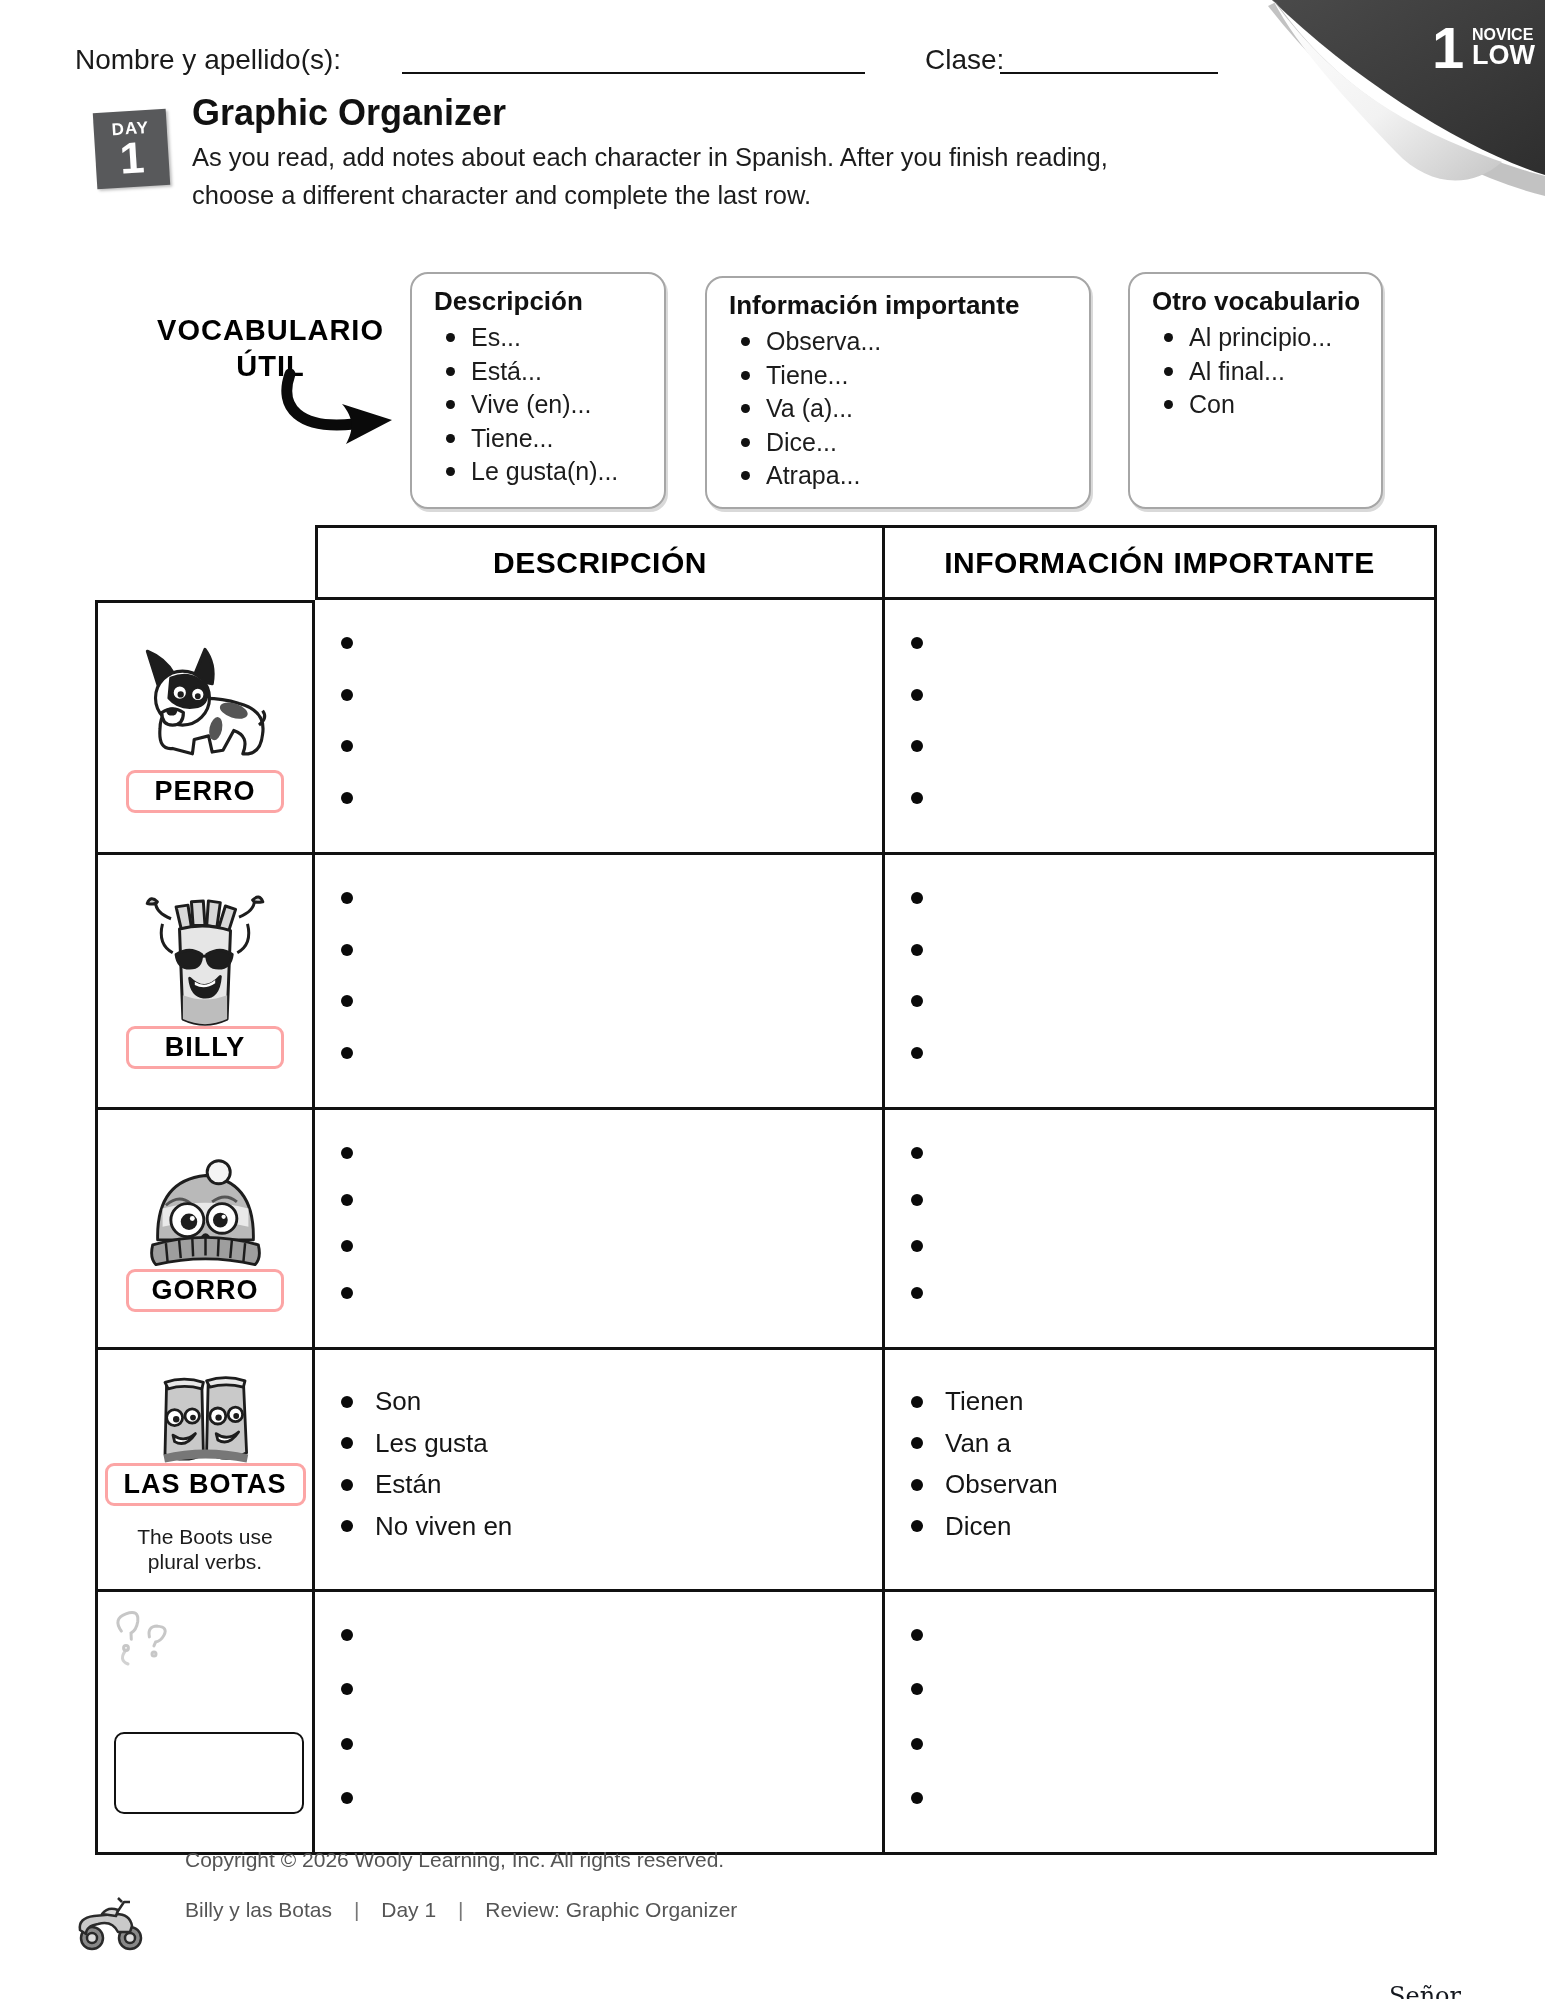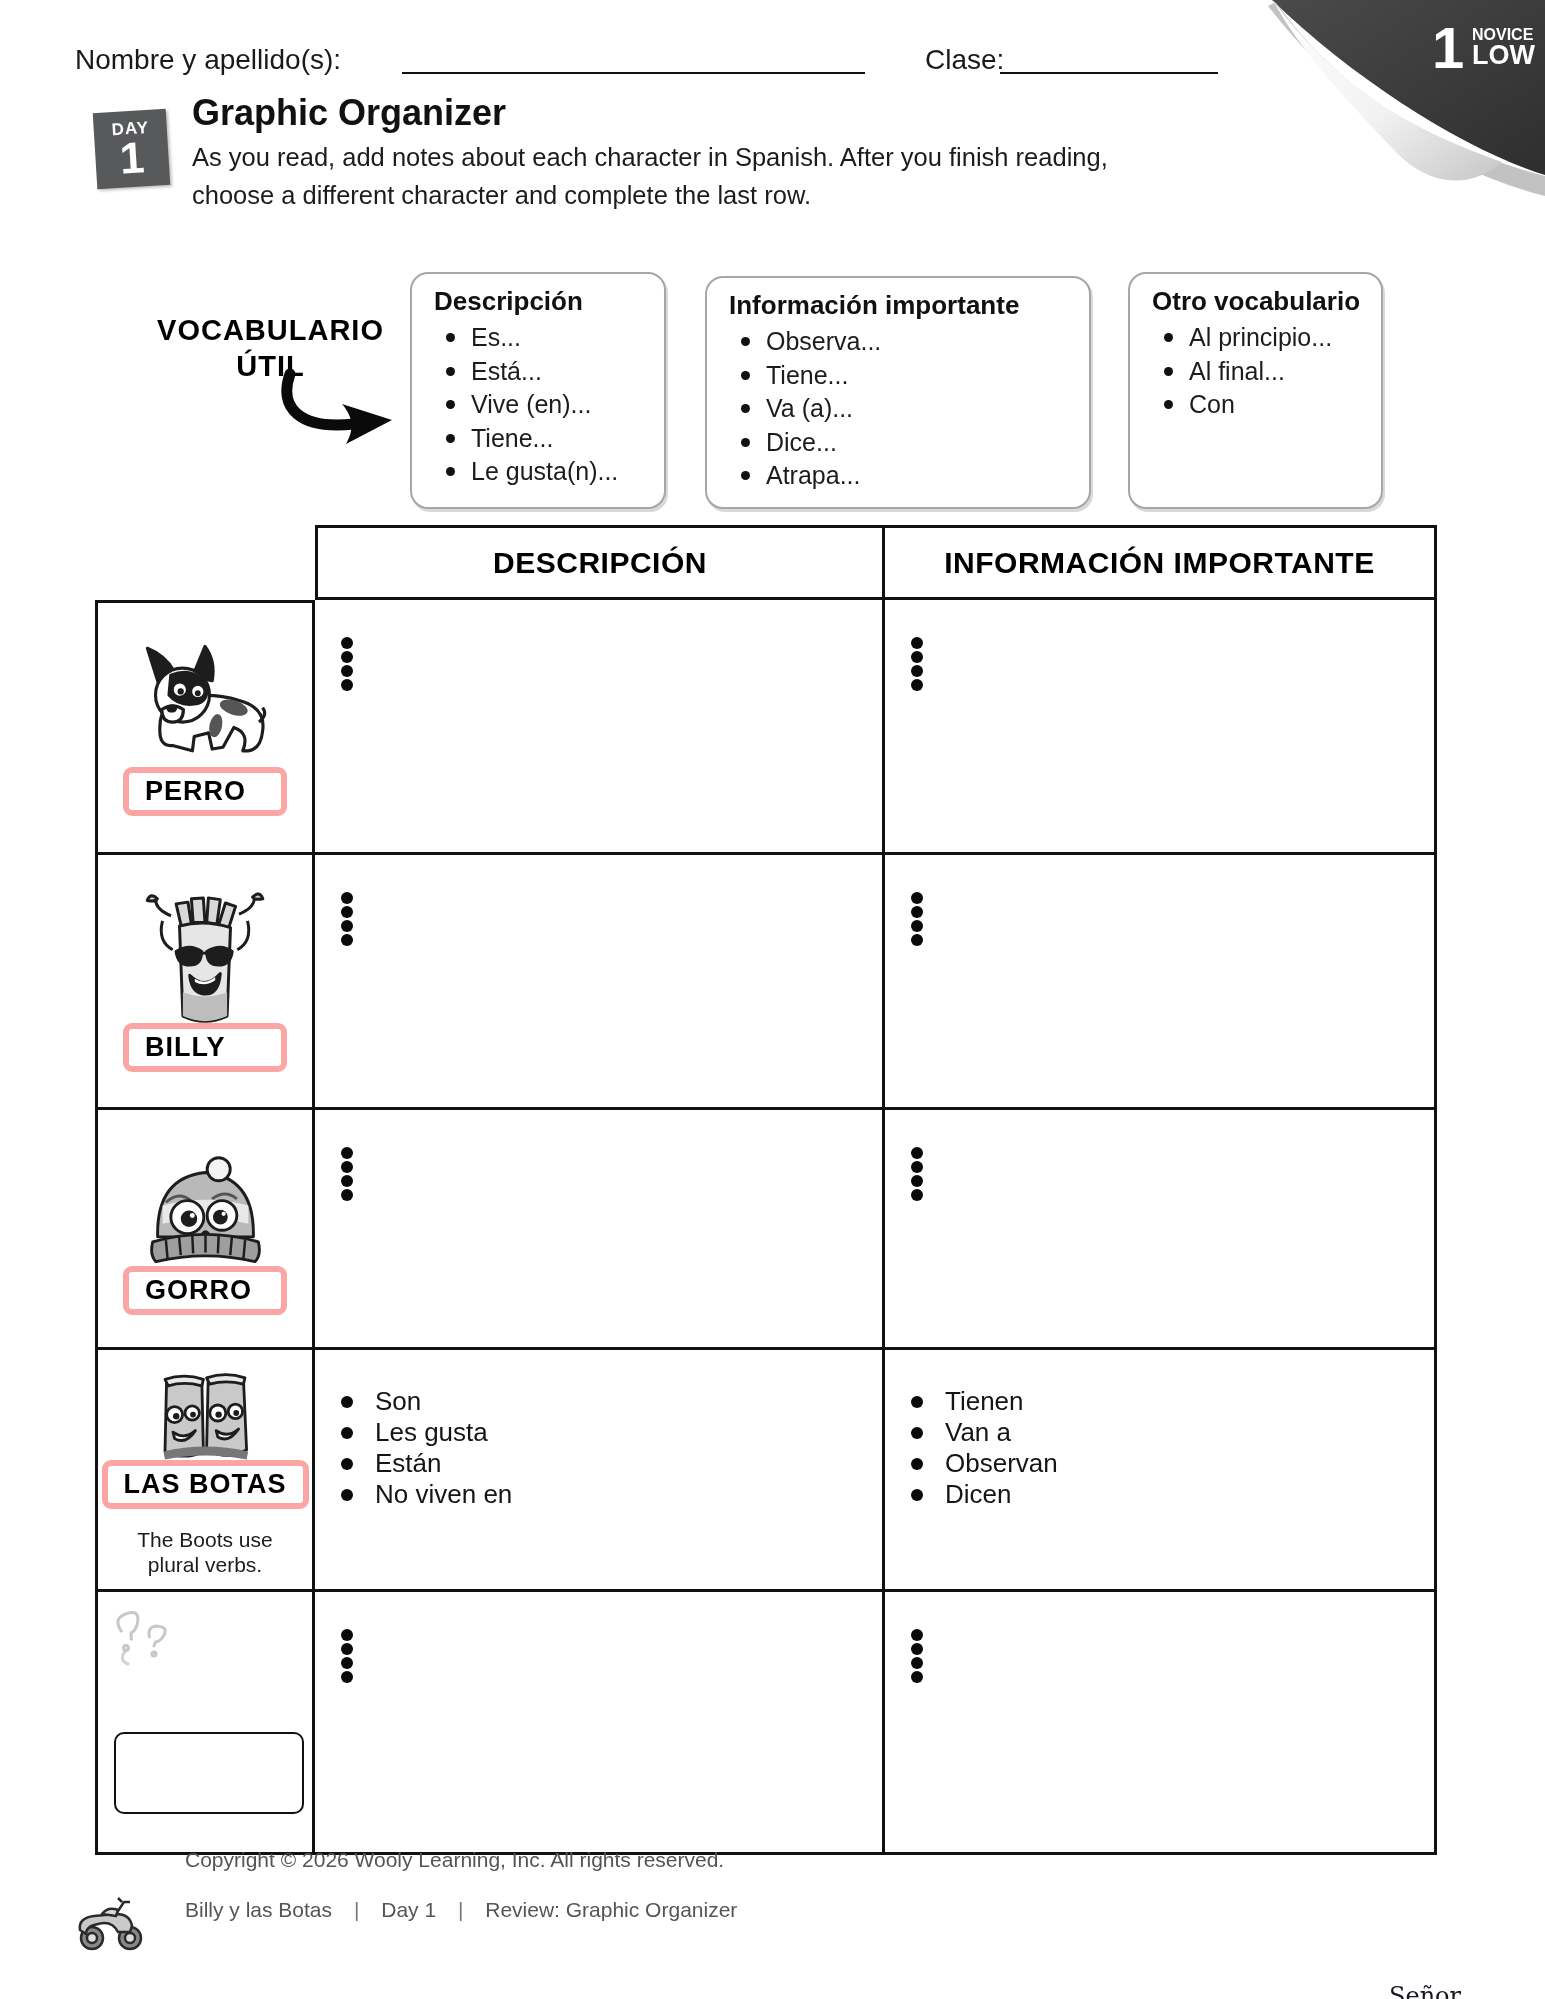--- a/index.html
+++ b/index.html
@@ -42,28 +42,28 @@
            grid-template-rows:75px 255px 255px 240px 242px 263px;}
   .cell{box-sizing:border-box;background:#fff;}
   .hd-blank{border:none;}
   .hd{border:3px solid #111;display:flex;align-items:center;justify-content:center;
       font-weight:800;font-size:30px;letter-spacing:.5px;color:#000;}
   .hd.noleft{border-left:none;}
   .charcell{border-left:3px solid #111;border-right:3px solid #111;border-bottom:3px solid #111;
             display:flex;flex-direction:column;align-items:center;justify-content:center;position:relative;}
   .charcell.first{border-top:3px solid #111;}
   .bulletcell{border-right:3px solid #111;border-bottom:3px solid #111;
-              display:flex;flex-direction:column;justify-content:flex-start;
-              padding:36px 10px 34px 26px;}
+              display:flex;flex-direction:column;justify-content:space-between;
+              padding:36px 10px 47px 26px;}
   .bulletcell .bi{display:flex;align-items:center;min-height:14px;}
   .bulletcell .dot{width:12px;height:12px;border-radius:50%;background:#0a0a0a;flex:none;}
   .bulletcell .btxt{font-size:26px;color:#151515;margin-left:22px;}
-  .namebox{border:6px solid #fca5a5;border-radius:9px;background:#fff;padding:3px 16px;
+  .namebox{border:3px solid #fca5a5;border-radius:9px;background:#fff;padding:3px 16px;
            font-weight:800;font-size:27px;letter-spacing:1px;color:#000;margin-top:-12px;
-           min-width:120px;text-align:left;white-space:nowrap;}
+           min-width:120px;text-align:center;white-space:nowrap;}
   .charnote{font-size:21px;line-height:25px;text-align:center;color:#1c1c1c;margin-top:18px;max-width:170px;}
   .qmarks{position:absolute;top:16px;left:10px;}
   .mysterybox{position:absolute;left:16px;bottom:38px;width:186px;height:78px;
               border:2.5px solid #111;border-radius:10px;background:#fff;}
 
   
   #moto{position:absolute;left:72px;top:1890px;}
   .foot{position:absolute;left:185px;font-size:21px;color:#555;}
   .foot .sep{margin:0 16px;color:#777;}
   #wlogo{position:absolute;left:1360px;top:1984px;width:130px;text-align:center;

